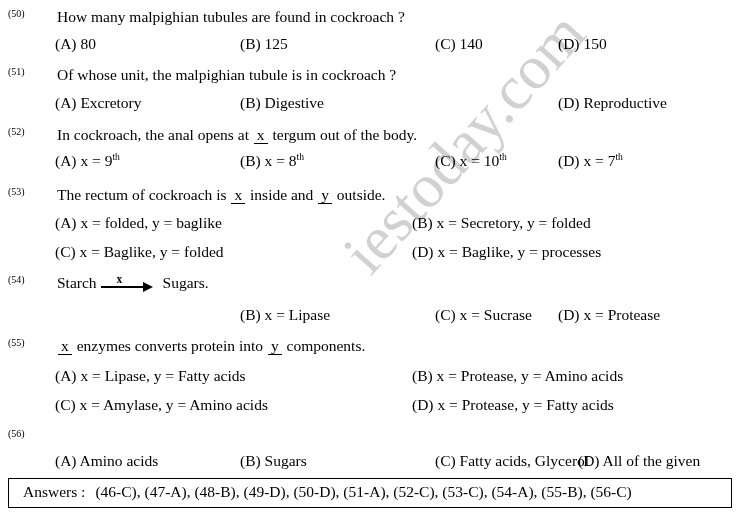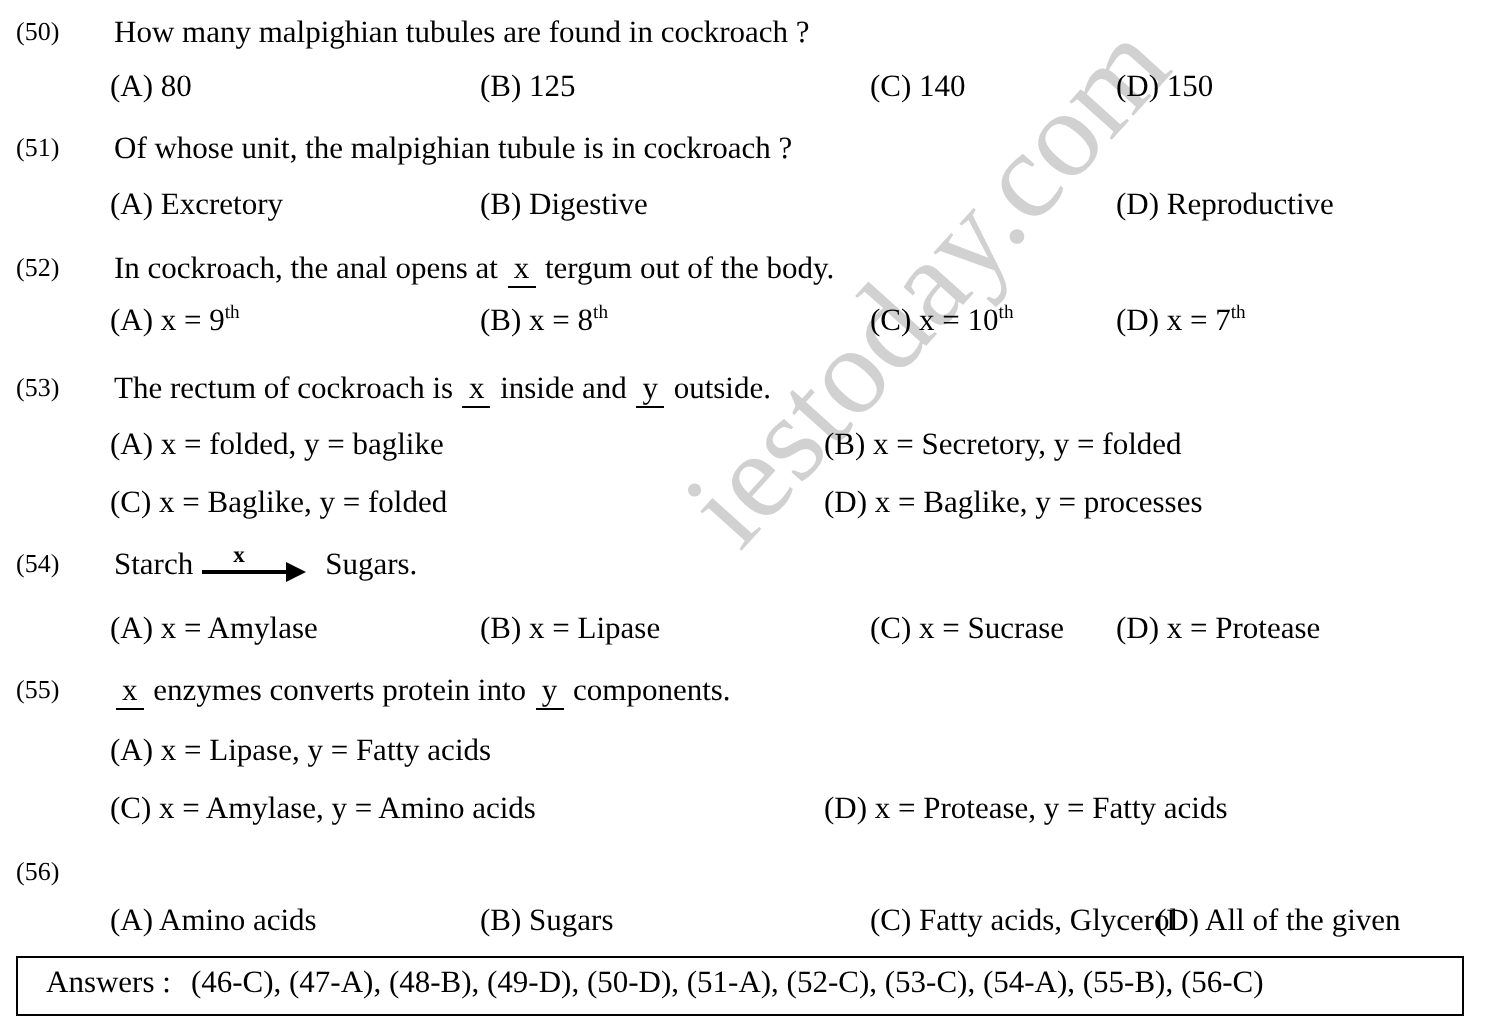--- a/index.html
+++ b/index.html
@@ -51,21 +51,21 @@
   .qrow {
     position: absolute;
     left: 0;
     width: 746px;
     height: 22px;
   }
   .qnum {
     position: absolute;
     left: 8px;
     top: 0;
-    font-size: 13px;
+    font-size: 10px;
     white-space: nowrap;
   }
   .qtext {
     position: absolute;
     left: 57px;
     top: 0;
     font-size: 15.5px;
     white-space: nowrap;
   }
 
@@ -216,32 +216,32 @@
     <div class="orow" style="top:243px;">
       <span class="opt h1">(C) x = Baglike, y = folded</span>
       <span class="opt h2">(D) x = Baglike, y = processes</span>
     </div>
 
     <div class="qrow" style="top:274px;">
       <span class="qnum">(54)</span>
       <span class="qtext"><span>Starch</span><span class="rxn"><span class="shaft"></span><span class="head"></span><span class="above">x</span></span><span>Sugars.</span></span>
     </div>
     <div class="orow" style="top:306px;">
-      <span class="opt c1">(A) x = Amylase</span>
       <span class="opt c2">(B) x = Lipase</span>
       <span class="opt c4">(D) x = Protease</span>
       <span class="opt c3">(C) x = Sucrase</span>
     </div>
 
     <div class="qrow" style="top:337px;">
       <span class="qnum">(55)</span>
       <span class="qtext"><span class="blank">x</span> <span>enzymes converts protein into</span> <span class="blank">y</span> <span>components.</span></span>
     </div>
     <div class="orow" style="top:367px;">
       <span class="opt h1">(A) x = Lipase, y = Fatty acids</span>
+      <span class="opt h2">(B) x = Protease, y = Amino acids</span>
     </div>
     <div class="orow" style="top:396px;">
       <span class="opt h1">(C) x = Amylase, y = Amino acids</span>
       <span class="opt h2">(D) x = Protease, y = Fatty acids</span>
     </div>
 
     <div class="qrow" style="top:428px;">
       <span class="qnum">(56)</span>
     </div>
     <div class="orow" style="top:452px;">

